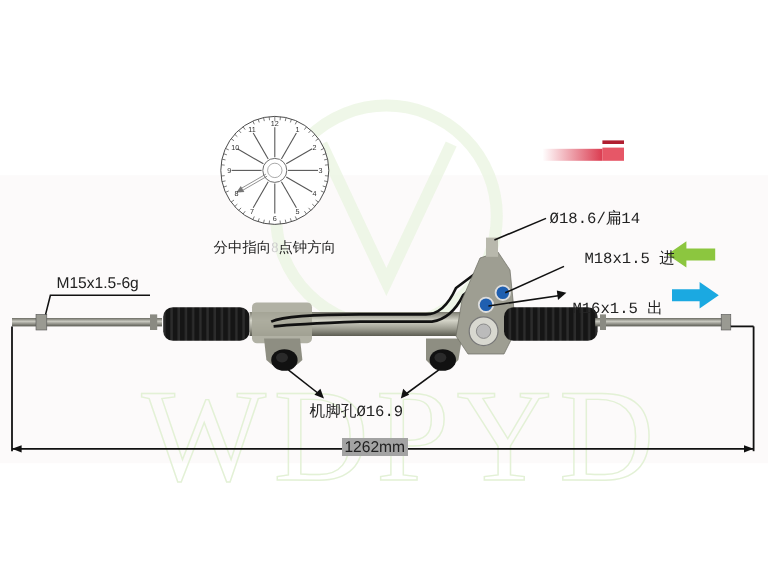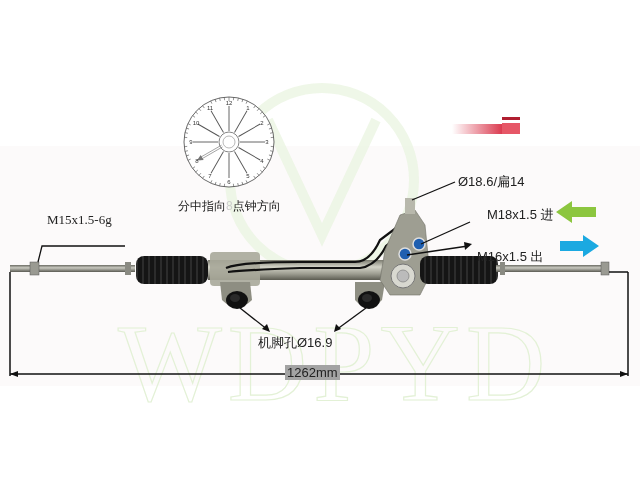--- a/index.html
+++ b/index.html
@@ -1,21 +1,21 @@
 <!DOCTYPE html>
 <html><head>
 <meta charset="utf-8">
 <style>
   html, body { margin:0; padding:0; }
   body { width:640px; height:480px; position:relative; overflow:hidden; background:#ffffff; font-family:"Liberation Sans", "DejaVu Sans", sans-serif; }
   .band { position:absolute; left:0; top:146px; width:640px; height:240px; background:#fcfafa; }
   .layer { position:absolute; left:0; top:0; width:640px; height:480px; }
   .label { position:absolute; color:#222; font-size:13px; white-space:nowrap; }
-  .label.cn { font-family:Liberation Sans, sans-serif; }
-  .clock-caption { position:absolute; left:178px; top:198px; font-size:12px; color:#222; font-family:Liberation Sans, sans-serif; }
+  .label.cn { font-family:Liberation Mono, monospace; }
+  .clock-caption { position:absolute; left:178px; top:198px; font-size:12px; color:#222; font-family:Liberation Serif, serif; }
   .watermark-text { position:absolute; left:118px; top:300px; font-size:110px; letter-spacing:6px; color:transparent; -webkit-text-stroke:1.2px #e3f1d6; font-family:Liberation Serif, serif; }
   .dim-label { position:absolute; left:285px; top:365px; font-size:13px; color:#222; background:#a3a3a3; padding:0 2px; }
 </style>
 </head>
 <body>
 
 <div class="band"></div>
 
 <svg class="layer" viewBox="0 0 640 480">
   <g fill="none" stroke="#e8f4de" stroke-width="10">
@@ -205,18 +205,18 @@
     <line x1="10" y1="374" x2="628" y2="374"></line>
     <line x1="609" y1="272" x2="628" y2="272"></line>
   </g>
   <path d="M10 374 L18 371 L18 377 Z" fill="#111"></path>
   <path d="M628 374 L620 371 L620 377 Z" fill="#111"></path>
 
   <path d="M556 212 L572 201 L572 207 L596 207 L596 217 L572 217 L572 223 Z" fill="#8cc63f"></path>
   <path d="M599 246 L583 235 L583 241 L560 241 L560 251 L583 251 L583 257 Z" fill="#1ba9e1"></path>
 </svg>
 
-<div class="label" style="left:47px; top:212px;font-family:Liberation Serif, serif;">M15x1.5-6g</div>
+<div class="label" style="left:47px; top:228px;">M15x1.5-6g</div>
 <div class="label cn" style="left:458px; top:173px;">Ø18.6/扁14</div>
 <div class="label cn" style="left:487px; top:206px;">M18x1.5 进</div>
 <div class="label cn" style="left:477px; top:248px;">M16x1.5 出</div>
 <div class="label cn" style="left:258px; top:334px;">机脚孔Ø16.9</div>
 <div class="dim-label">1262mm</div>
 
 </body></html>

